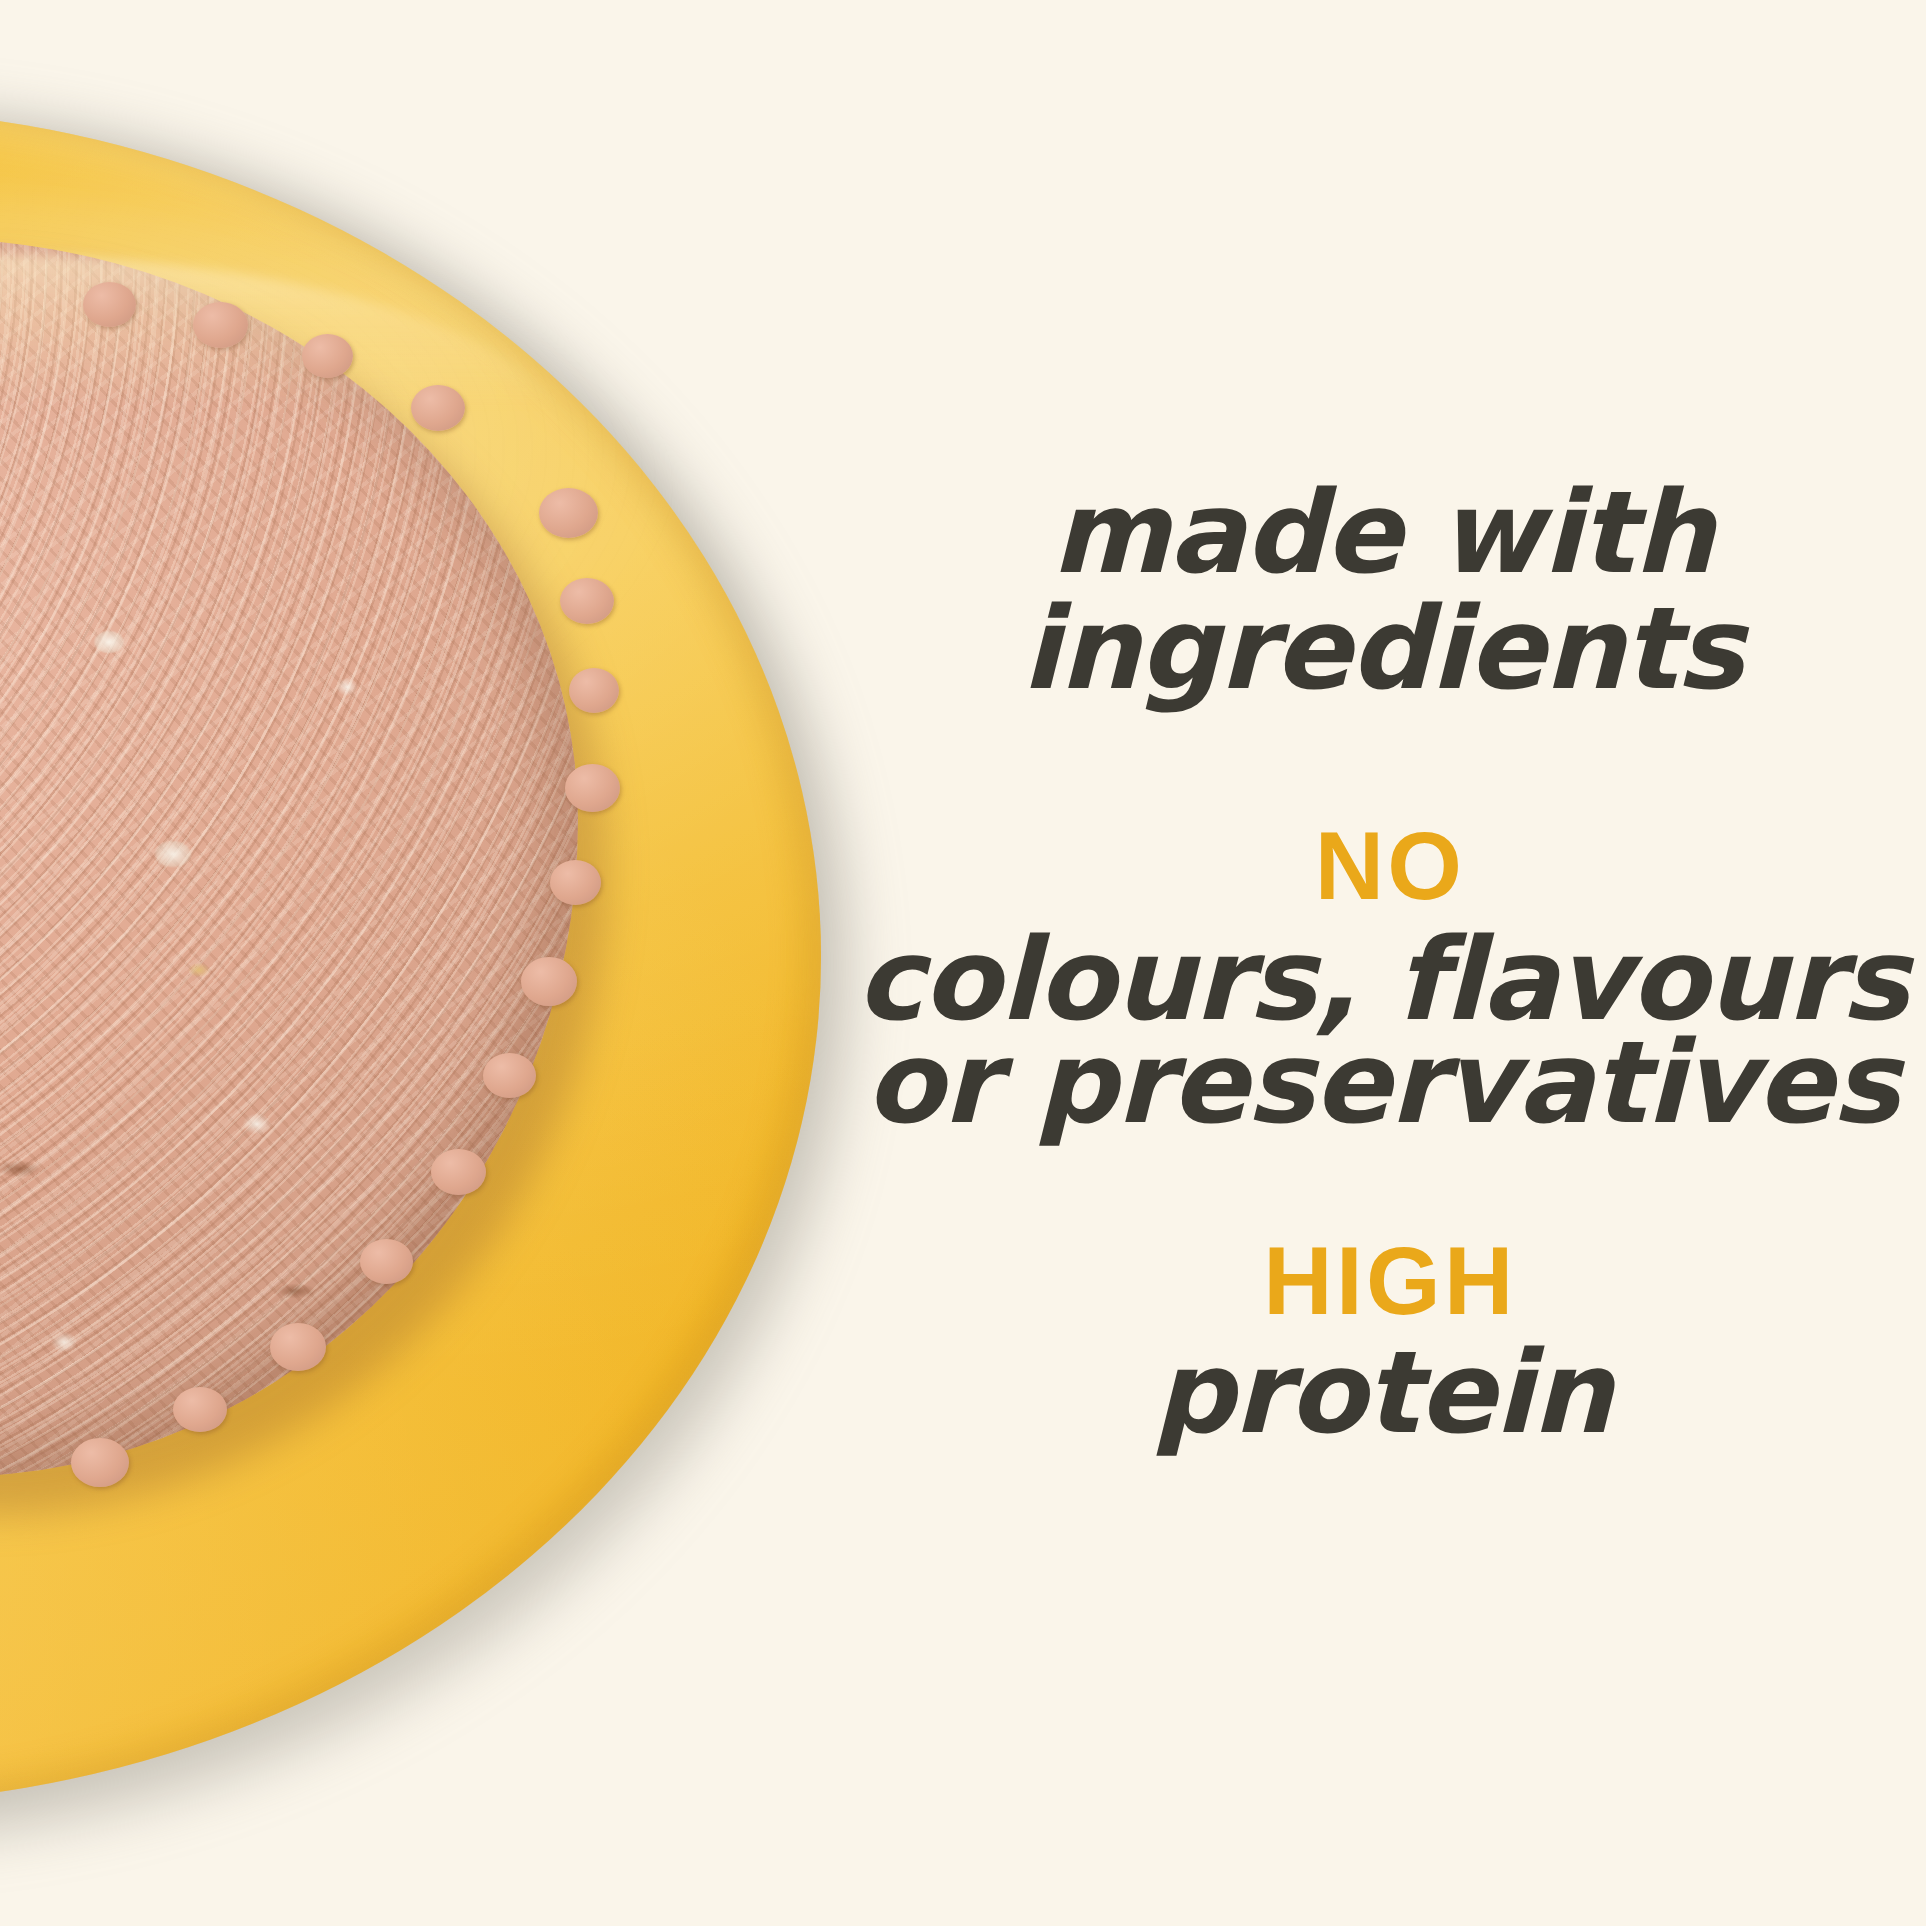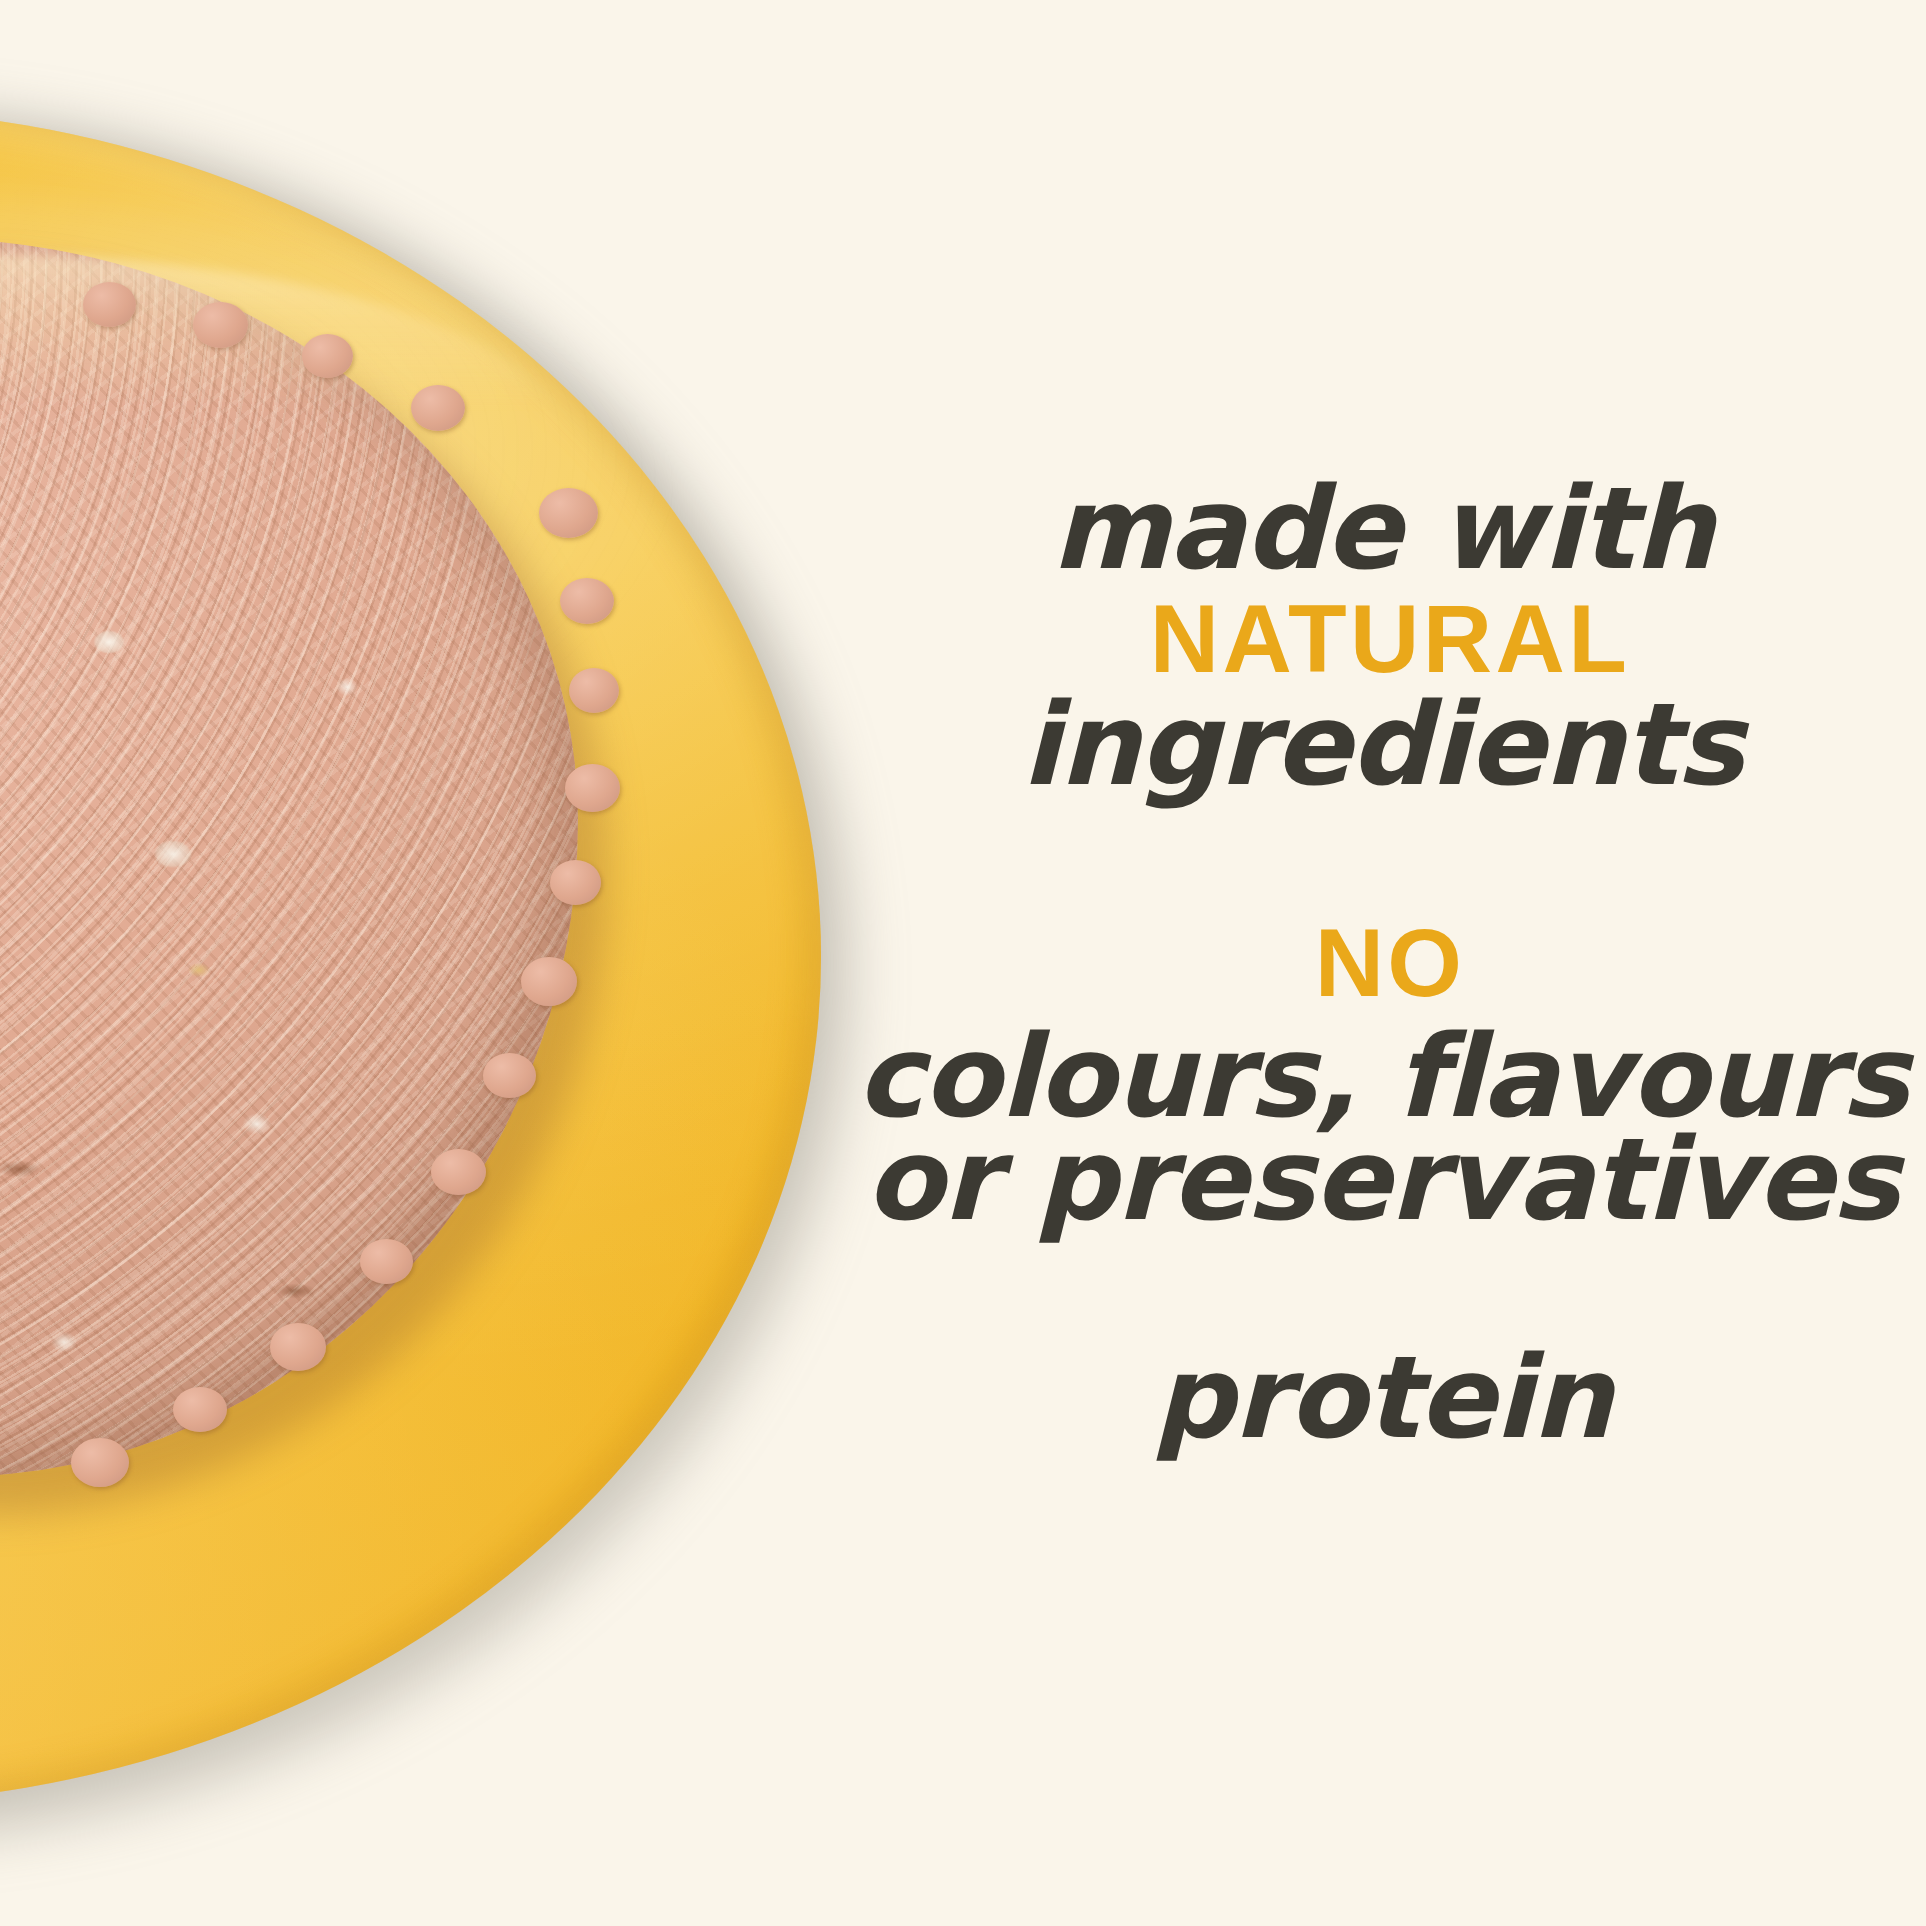--- a/index.html
+++ b/index.html
@@ -229,29 +229,29 @@
   <div class="lump" style="left:71px;  top:1438px; width:58px;  height:49px;"></div>
   <div class="lump" style="left:411px;  top:385px;  width:54px;  height:46px;"></div>
   <div class="lump" style="left:302px;  top:334px;  width:51px;  height:44px;"></div>
   <div class="lump" style="left:193px;  top:302px;  width:55px;  height:46px;"></div>
   <div class="lump" style="left:83px;  top:282px;  width:53px;  height:45px;"></div>
 
   <div id="copy">
 
     <div class="claim" id="c1">
       <div class="script l1" style="color: rgb(60, 58, 51);">made with</div>
-      <div class="caps   l2" style="color: rgb(234, 168, 26);">NATURAL</div>
       <div class="script l3" style="color: rgb(60, 58, 51);">ingredients</div>
     </div>
 
     <div class="claim" id="c2">
       <div class="caps   l1" style="color: rgb(234, 168, 26);">NO</div>
       <div class="script l3" style="color: rgb(60, 58, 51);">colours, flavours</div>
       <div class="script l4" style="color: rgb(60, 58, 51);">or preservatives</div>
     </div>
 
     <div class="claim" id="c3">
+      <div class="caps   l1" style="color: rgb(234, 168, 26);">HIGH</div>
       <div class="script l3" style="color: rgb(60, 58, 51);">protein</div>
     </div>
 
   </div>
 </div>
 
 
 </body></html>

